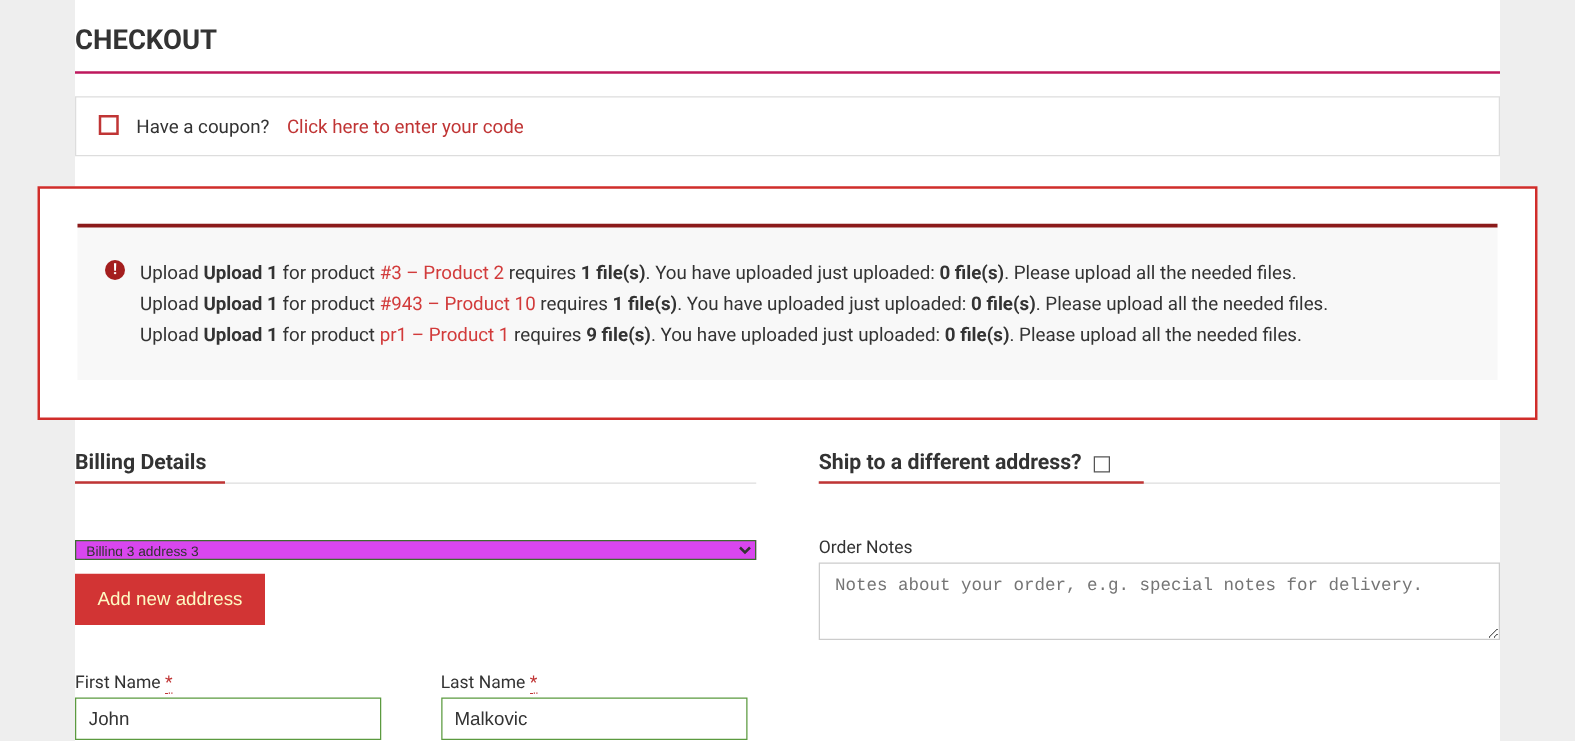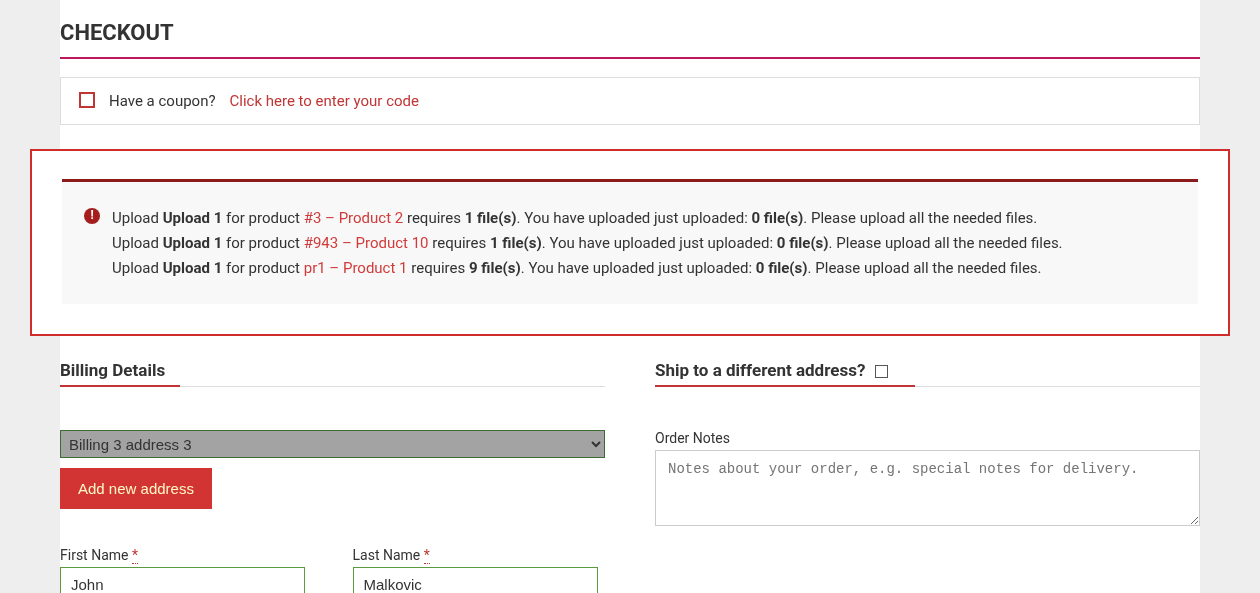--- a/index.html
+++ b/index.html
@@ -121,24 +121,24 @@
     }
     .required {
       color: #c03535;
       border-bottom: 1px dotted #c03535;
     }
     .select-wrap select,
     .select-wrap {
       width: 100%;
     }
     .select-wrap select {
-      height: 28px;
+      height: 16px;
       border: 1px solid #3d6b2f;
-      background: #a3a3a3;
-      font-size: 15px;
+      background: #d946ef;
+      font-size: 11px;
       color: #333;
       padding: 2px 4px;
     }
     .btn-add {
       background: #d23434;
       color: #fef9c3;
       border: none;
       padding: 12px 18px;
       font-size: 15px;
       font-weight: 400;
@@ -159,21 +159,21 @@
       max-width: 245px;
       height: 34px;
       border: 1px solid #5b9a3f;
       padding: 4px 10px;
       font-size: 15px;
       color: #333;
       background: #fff;
     }
     .notes-textarea {
       width: 100%;
-      height: 76px;
+      height: 62px;
       border: 1px solid #ccc;
       padding: 10px 12px;
       font-family: "Courier New", monospace;
       font-size: 14px;
       color: #999;
       resize: both;
     }
   </style>
 </head>
 <body>

